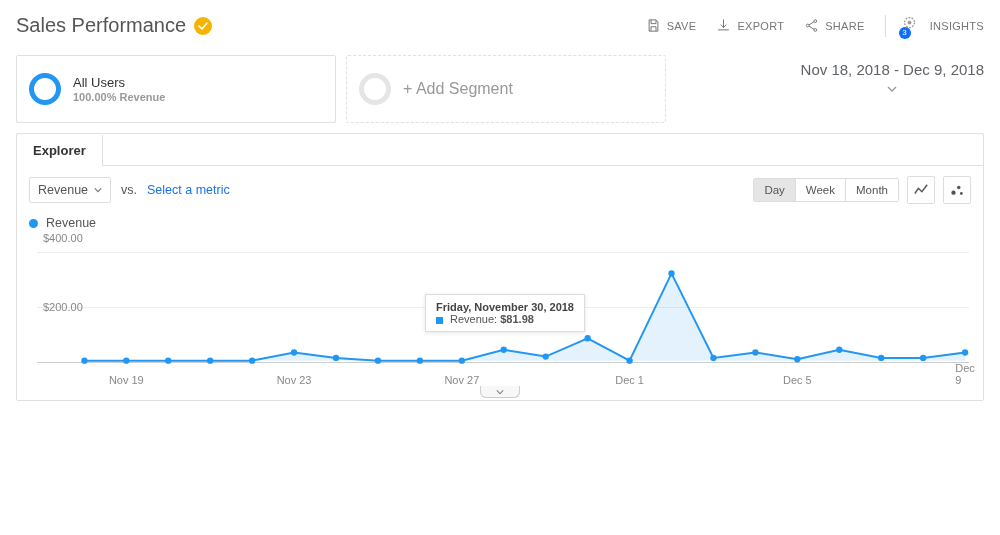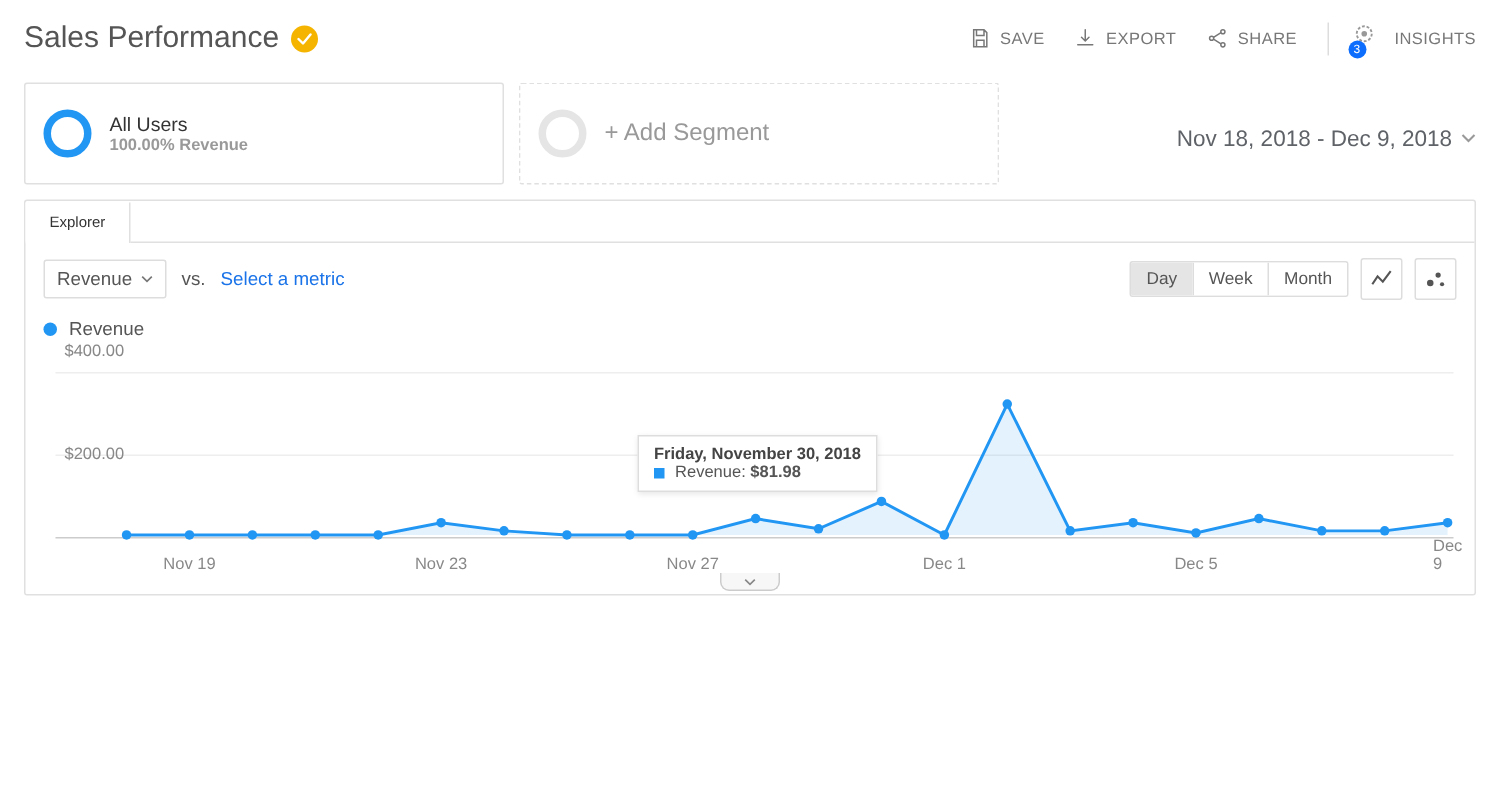--- a/index.html
+++ b/index.html
@@ -17,25 +17,25 @@
   .insights-icon { position: relative; width: 22px; height: 22px; }
   .insights-icon .badge { position: absolute; bottom: -2px; left: -3px; width: 12px; height: 12px; border-radius: 50%; background: #0d6efd; color: #fff; font-size: 8px; line-height: 12px; text-align: center; }
   .segments-row { display: flex; align-items: stretch; gap: 10px; margin-bottom: 10px; padding: 0 6px; }
   .seg-card { border: 1px solid #e0e0e0; border-radius: 2px; padding: 10px 12px; display: flex; align-items: center; gap: 12px; flex: 0 0 320px; height: 68px; }
   .seg-card.ghost { border: 1px dashed #e0e0e0; color: #999; }
   .seg-ring { width: 32px; height: 32px; border: 5px solid #2296f3; border-radius: 50%; }
   .seg-ring.muted { border-color: #e5e5e5; }
   .seg-text { display: flex; flex-direction: column; }
   .seg-title { font-size: 13px; color: #333; }
   .seg-sub { font-size: 11px; color: #999; margin-top: 1px; font-weight: bold; }
-  .date-range { margin-left: auto; font-size: 15px; color: #5f6368; display: flex; align-items: center; gap: 6px; padding-top: 6px; }
+  .date-range { margin-left: auto; font-size: 15px; color: #5f6368; display: flex; align-items: center; gap: 6px; padding-top: 6px; flex-direction: column; }
   .date-range svg { width: 10px; height: 10px; color: #999; }
   .panel { border: 1px solid #e0e0e0; border-radius: 2px; margin: 0 6px; }
   .tabs { border-bottom: 1px solid #e0e0e0; }
-  .tab { display: inline-block; padding: 8px 16px; font-size: 10px; font-weight: normal; color: #333; border-right: 1px solid #e0e0e0; background: #fff; position: relative; top: 1px; }
+  .tab { display: inline-block; padding: 8px 16px; font-size: 13px; font-weight: bold; color: #333; border-right: 1px solid #e0e0e0; background: #fff; position: relative; top: 1px; }
   .controls-row { display: flex; align-items: center; justify-content: space-between; padding: 10px 12px 4px 12px; }
   .metric-selector { display: flex; align-items: center; gap: 10px; font-size: 12.5px; color: #555; }
   .metric-primary { border: 1px solid #ddd; border-radius: 2px; padding: 5px 8px; display: flex; align-items: center; gap: 6px; font-size: 12.5px; cursor: pointer; }
   .metric-primary svg { width: 8px; height: 8px; color: #777; }
   .metric-secondary { color: #1a73e8; cursor: pointer; }
   .granularity { display: flex; align-items: center; gap: 8px; }
   .gran-group { display: flex; border: 1px solid #ddd; border-radius: 2px; overflow: hidden; }
   .gran-btn { padding: 5px 10px; font-size: 11.5px; color: #555; border-left: 1px solid #ddd; cursor: pointer; background: #fff; }
   .gran-btn:first-child { border-left: none; }
   .gran-btn.active { background: #e5e5e5; }

